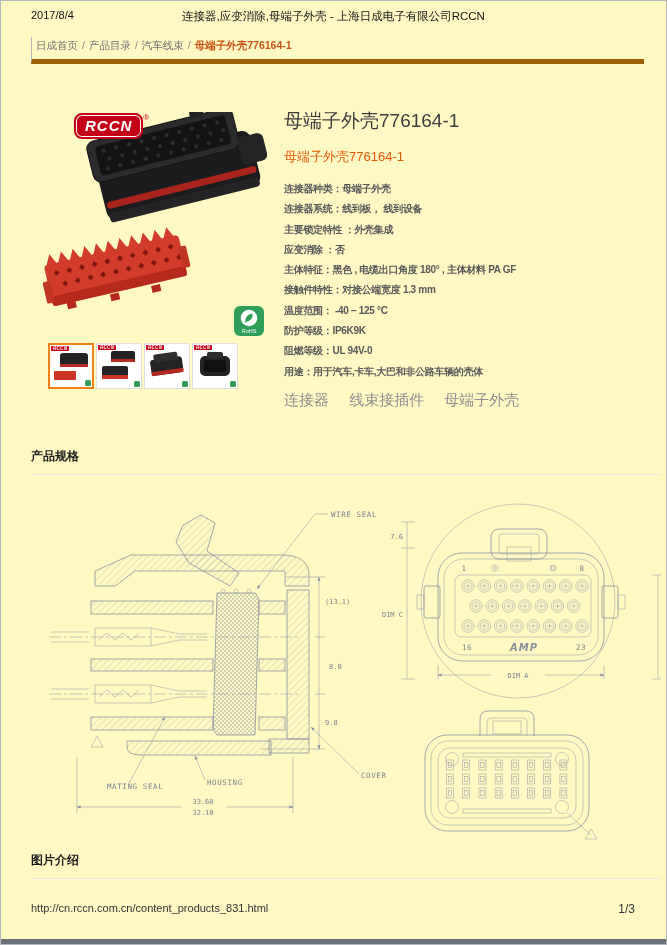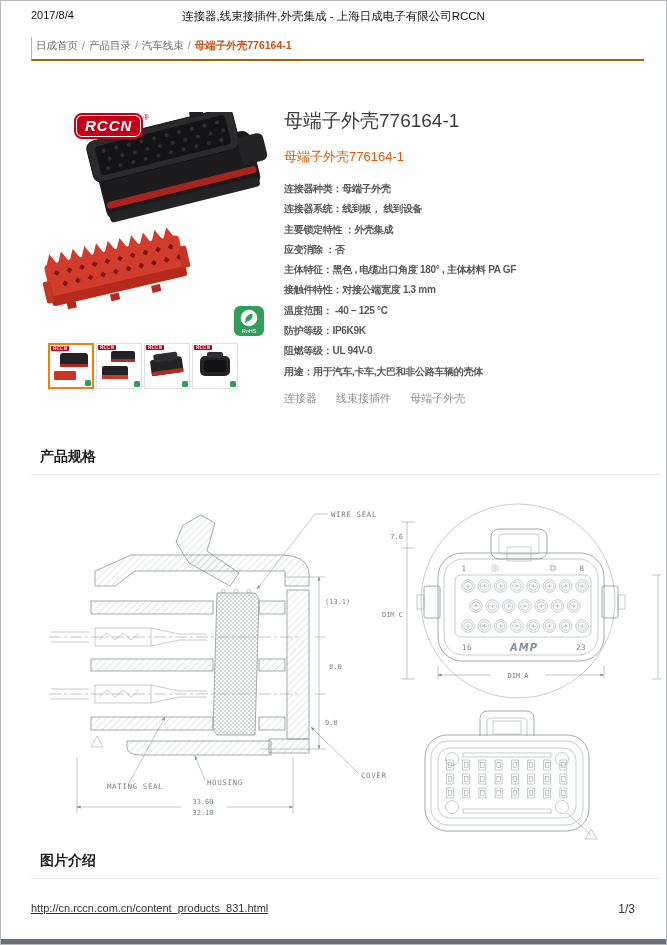--- a/index.html
+++ b/index.html
@@ -1,23 +1,23 @@
 <!DOCTYPE html>
 <html><head>
 <meta charset="utf-8">
 <style>
   html,body{margin:0;padding:0;background:#d8d8d8;}
-  .page{position:relative;width:667px;height:945px;background:#ffffff;margin:0 auto;
+  .page{position:relative;width:667px;height:945px;background:#fef9c3;margin:0 auto;
         border:1px solid #b3b8be;box-sizing:border-box;overflow:hidden;
         font-family:"Liberation Sans","DejaVu Sans",sans-serif;color:#222;}
   
   .hdr-date{position:absolute;left:30px;top:8px;font-size:11px;color:#111;}
   .hdr-title{position:absolute;left:100px;right:100px;top:8px;text-align:center;font-size:11.5px;color:#111;}
   .breadcrumb{position:absolute;left:30px;width:608px;top:36px;padding:2px 0 6px 4px;
-              border-left:1px solid #b5b5b5;border-bottom:2px solid #a16207;
+              border-left:1px solid #b5b5b5;border-bottom:5px solid #a16207;
               font-size:10.5px;color:#6e6e6e;}
   .breadcrumb .sep{margin:0 4px;color:#8a8a8a;}
   .crumb{color:#6e6e6e;cursor:pointer;}
   .crumb-current{color:#c65418;font-weight:bold;}
   
   .left-col{position:absolute;left:30px;top:103px;width:236px;height:300px;}
   .logo-wrap{position:absolute;left:2px;top:11px;z-index:3;padding-left:43px;}
   .logo-box{display:inline-block;background:#c40019;border:1.5px solid #fff;outline:2px solid #c40019;
             border-radius:6px;padding:1px 8px;}
   .logo-box .ltext{color:#fff;font-weight:bold;font-style:italic;font-size:15px;letter-spacing:1px;}
@@ -29,48 +29,48 @@
   .thumb.sel{border:2px solid #ef8018;width:42px;height:42px;}
   .mini-rccn{position:absolute;left:1px;top:1px;background:#c40019;color:#fff;font-size:4.5px;
              font-weight:bold;font-style:italic;padding:0 2px;border-radius:1px;letter-spacing:0.3px;z-index:2;}
   .mini-green{position:absolute;right:1px;bottom:1px;width:6px;height:6px;background:#2f9e58;border-radius:1.5px;z-index:2;}
   
   .right-col{position:absolute;left:283px;top:103px;width:370px;}
   .prod-title{font-size:19px;color:#3c3c3c;font-weight:normal;margin:4px 0 0 0;}
   .prod-subtitle{font-size:13px;color:#e05a08;margin-top:14px;}
   .spec-list{margin-top:13px;}
   .spec{font-size:10px;line-height:20.3px;color:#585858;white-space:nowrap;letter-spacing:-0.3px;font-weight:bold;}
-  .tags{margin-top:9px;font-size:11px;color:#8f8f8f;}
+  .tags{margin-top:9px;font-size:15px;color:#8f8f8f;}
   .tags span{margin-right:16px;cursor:pointer;}
   
-  .sec-head{position:absolute;left:30px;font-size:14px;font-weight:bold;color:#1c1c1c;margin-left:9px;}
+  .sec-head{position:absolute;left:30px;font-size:12px;font-weight:bold;color:#1c1c1c;}
   .divider{position:absolute;left:30px;width:630px;height:1px;background:#e8e8e8;}
   .drawing{position:absolute;left:30px;top:488px;}
   
-  .footer-url{position:absolute;left:30px;top:901px;font-size:11px;color:#333;text-decoration:underline;}
+  .footer-url{position:absolute;left:30px;top:901px;font-size:11px;color:#333;}
   .footer-page{position:absolute;right:31px;top:901px;font-size:12px;color:#333;}
   .bottom-bar{position:absolute;left:0;right:0;bottom:0;height:5px;background:#6b7078;}
   
   .ln{fill:none;stroke:#8e949d;stroke-width:0.8;}
   .lnt{fill:none;stroke:#9aa0a8;stroke-width:0.55;}
   .h{fill:url(#hatch);stroke:#8e949d;stroke-width:0.8;}
   .xh{fill:url(#xhatch);stroke:#8e949d;stroke-width:0.8;}
   .cl{fill:none;stroke:#9aa0a8;stroke-width:0.6;stroke-dasharray:12 3 3 3;}
   .dln{fill:none;stroke:#9aa0a8;stroke-width:0.6;}
   .dtxt{fill:#7d838d;font-family:"DejaVu Sans Mono",monospace;font-size:7.5px;letter-spacing:0.6px;}
   .dtxt2{fill:#7d838d;font-family:"DejaVu Sans Mono",monospace;font-size:7px;}
   .amp{fill:#8a909a;font-family:"DejaVu Sans",sans-serif;font-size:10px;font-weight:bold;font-style:italic;letter-spacing:1px;}
 </style>
 </head>
 <body>
 
 <div class="page">
 
   <div class="hdr-date">2017/8/4</div>
-  <div class="hdr-title">连接器,线束接插件,外壳集成 - 上海日成电子有限公司RCCN</div>
+  <div class="hdr-title">连接器,应变消除,母端子外壳 - 上海日成电子有限公司RCCN</div>
 
   <div class="breadcrumb">
     <span class="crumb">日成首页</span><span class="sep">/</span><span class="crumb">产品目录</span><span class="sep">/</span><span class="crumb">汽车线束</span><span class="sep">/</span><span class="crumb-current">母端子外壳776164-1</span>
   </div>
 
   <div class="left-col">
     <div class="logo-wrap">
       <span class="logo-box"><span class="ltext">RCCN</span></span><span class="logo-reg">®</span>
     </div>
     <svg class="photo" width="236" height="228" viewBox="0 0 236 228">

